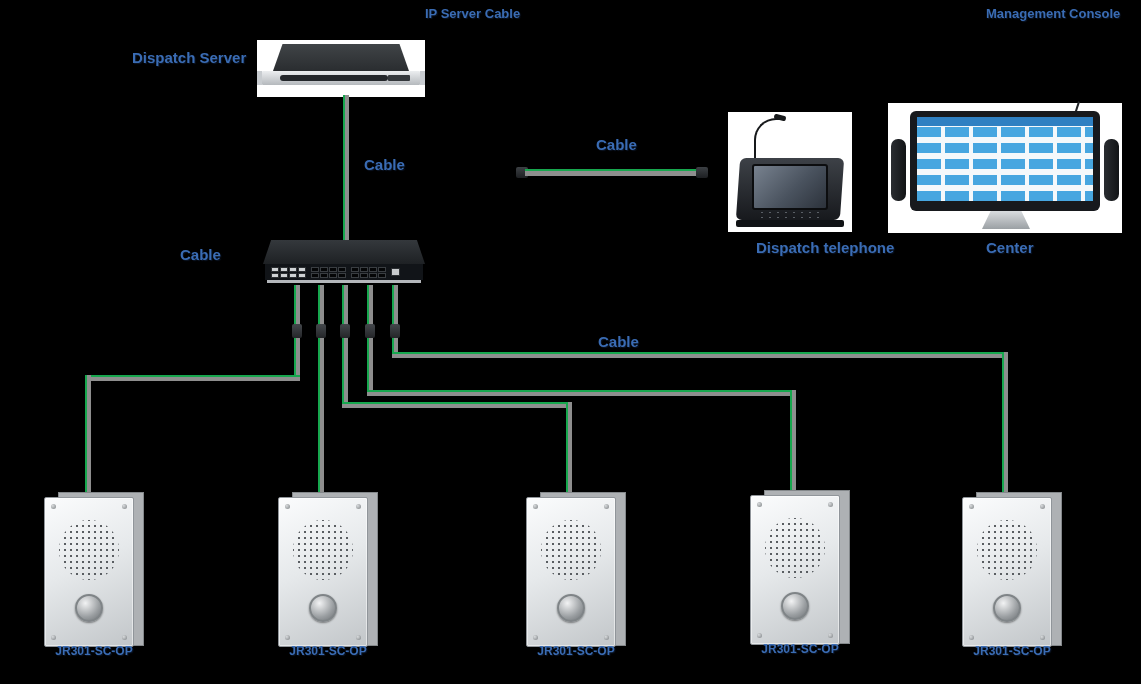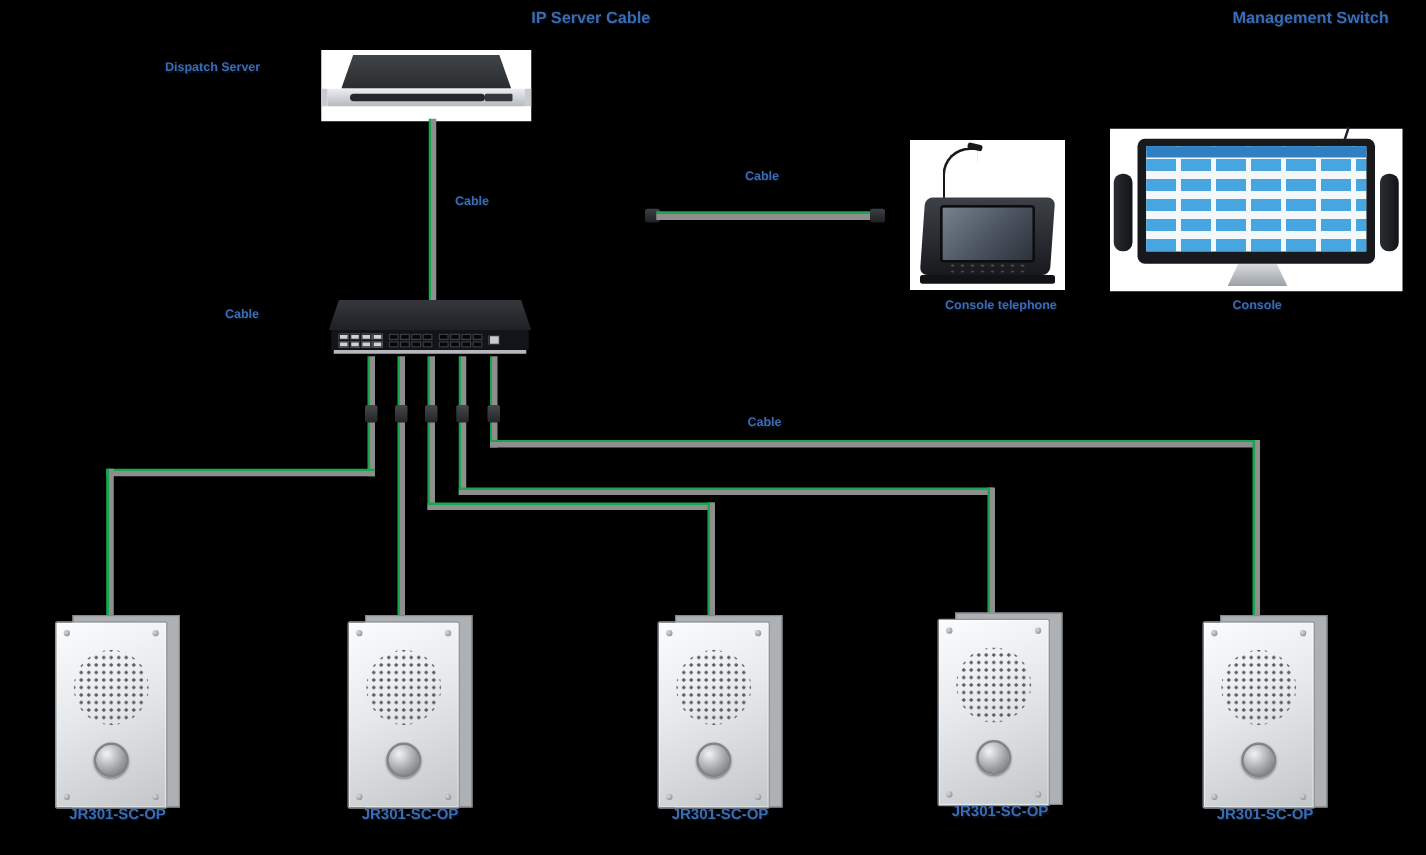--- a/index.html
+++ b/index.html
@@ -1,18 +1,18 @@
 <!DOCTYPE html>
 <html><head>
 <meta charset="utf-8">
 <style>
   html,body{margin:0;padding:0;background:#000;}
   .canvas{position:relative;width:1141px;height:684px;background:#000;overflow:hidden;
           font-family:"Liberation Sans",sans-serif;}
-  .label{position:absolute;color:#3a6cb4;font-weight:bold;font-size:10px;
+  .label{position:absolute;color:#3a6cb4;font-weight:bold;font-size:15px;
          text-shadow:1px 1px 1px #0b1526;white-space:nowrap;}
   .zone-label{font-size:13px;}
 
   
   .cable-v{position:absolute;width:6px;
            background:linear-gradient(90deg,#17a74e 0 2px,#8e8e8e 2px 6px);}
   .cable-h{position:absolute;height:6px;
            background:linear-gradient(180deg,#17a74e 0 2px,#8e8e8e 2px 6px);}
   .plug{position:absolute;width:10px;height:14px;background:linear-gradient(180deg,#44484c,#232528);
         border-radius:2px;}
@@ -100,21 +100,21 @@
              box-shadow:0 1px 2px rgba(0,0,0,.45);}
   .ic-caption{position:absolute;top:152px;left:50%;transform:translateX(-50%);
               color:#3a6cb4;font-weight:bold;font-size:12px;text-shadow:1px 1px 1px #0b1526;white-space:nowrap;}
 </style>
 </head>
 <body>
 
 <div class="canvas">
 
   <div class="label zone-label" style="left:425px;top:6px">IP Server Cable</div>
-  <div class="label zone-label" style="left:986px;top:6px">Management Switch</div>
+  <div class="label zone-label" style="left:986px;top:6px">Management Console</div>
 
   <div class="label" style="left:132px;top:49px">Dispatch Server</div>
   <div class="photo server-box">
     <div class="server-top"></div>
     <div class="server-front">
       <div class="server-strip"></div>
       <div class="server-leds"></div>
     </div>
     <div class="server-ear l"></div>
     <div class="server-ear r"></div>
@@ -170,33 +170,33 @@
   </div>
 
   <div class="photo phone-box">
     <div class="mic-neck"></div>
     <div class="mic-tip"></div>
     <div class="phone-body"></div>
     <div class="phone-screen"></div>
     <div class="phone-keys"></div>
     <div class="phone-base"></div>
   </div>
-  <div class="label" style="left:756px;top:239px">Console telephone</div>
+  <div class="label" style="left:756px;top:239px">Dispatch telephone</div>
 
   <div class="photo console-box">
     <div class="cons-mic"></div>
     <div class="cons-handset l"></div>
     <div class="cons-handset r"></div>
     <div class="cons-bezel">
       <div class="cons-screen"></div>
       <div class="cons-header"></div>
     </div>
     <div class="cons-stand"></div>
   </div>
-  <div class="label" style="left:986px;top:239px">Console</div>
+  <div class="label" style="left:986px;top:239px">Center</div>
 
   <div class="label" style="left:598px;top:333px">Cable</div>
 
   <div class="cable-v" style="left:294px;top:285px;height:96px"></div>
   <div class="cable-v" style="left:318px;top:285px;height:213px"></div>
   <div class="cable-v" style="left:342px;top:285px;height:123px"></div>
   <div class="cable-v" style="left:367px;top:285px;height:111px"></div>
   <div class="cable-v" style="left:392px;top:285px;height:73px"></div>
   <div class="plug" style="left:292px;top:324px"></div>
   <div class="plug" style="left:316px;top:324px"></div>

